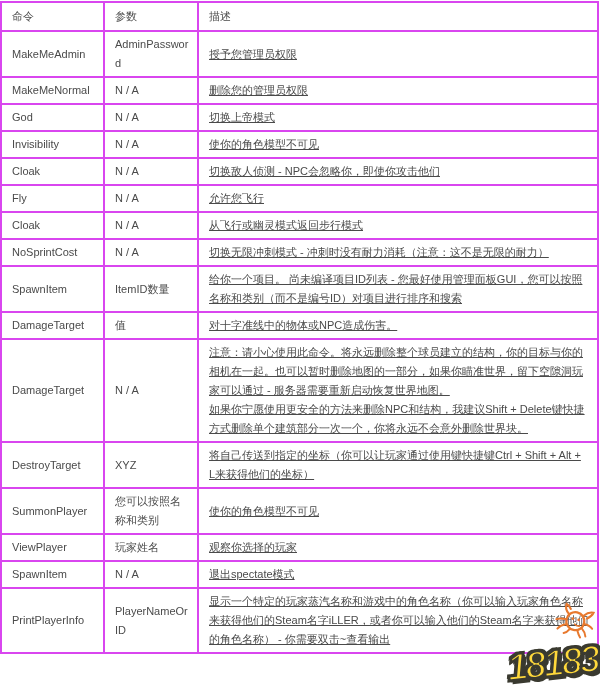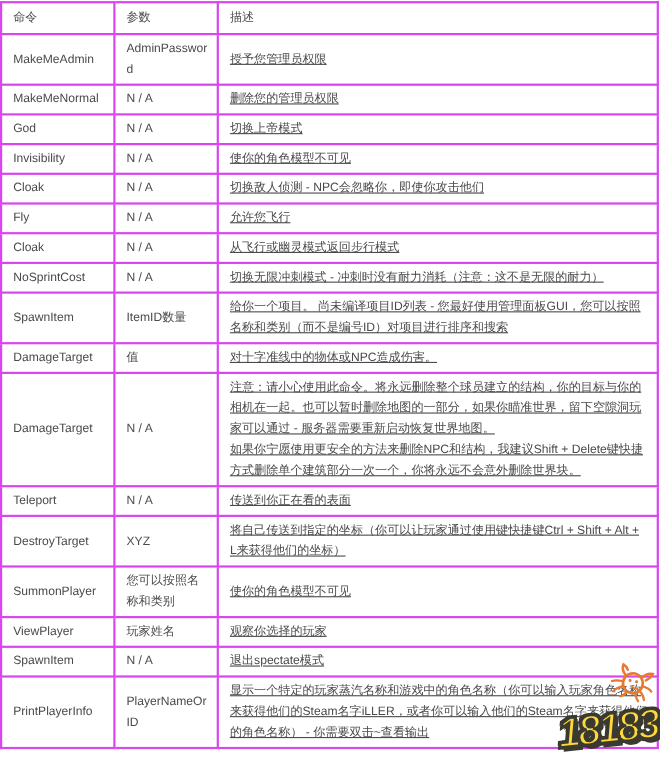--- a/index.html
+++ b/index.html
@@ -139,25 +139,20 @@
         <td class="col-param">值</td>
         <td class="col-desc">对十字准线中的物体或NPC造成伤害。</td>
       </tr>
       <tr>
         <td class="col-command">DamageTarget</td>
         <td class="col-param">N / A</td>
         <td class="col-desc">注意：请小心使用此命令。将永远删除整个球员建立的结构，你的目标与你的相机在一起。也可以暂时删除地图的一部分，如果你瞄准世界，留下空隙洞玩家可以通过 - 服务器需要重新启动恢复世界地图。
 如果你宁愿使用更安全的方法来删除NPC和结构，我建议Shift + Delete键快捷方式删除单个建筑部分一次一个，你将永远不会意外删除世界块。</td>
       </tr>
       <tr>
-        <td class="col-command">Teleport</td>
-        <td class="col-param">N / A</td>
-        <td class="col-desc">传送到你正在看的表面</td>
-      </tr>
-      <tr>
         <td class="col-command">DestroyTarget</td>
         <td class="col-param">XYZ</td>
         <td class="col-desc">将自己传送到指定的坐标（你可以让玩家通过使用键快捷键Ctrl + Shift + Alt + L来获得他们的坐标）</td>
       </tr>
       <tr>
         <td class="col-command">SummonPlayer</td>
         <td class="col-param">您可以按照名称和类别</td>
         <td class="col-desc">使你的角色模型不可见</td>
       </tr>
       <tr>

